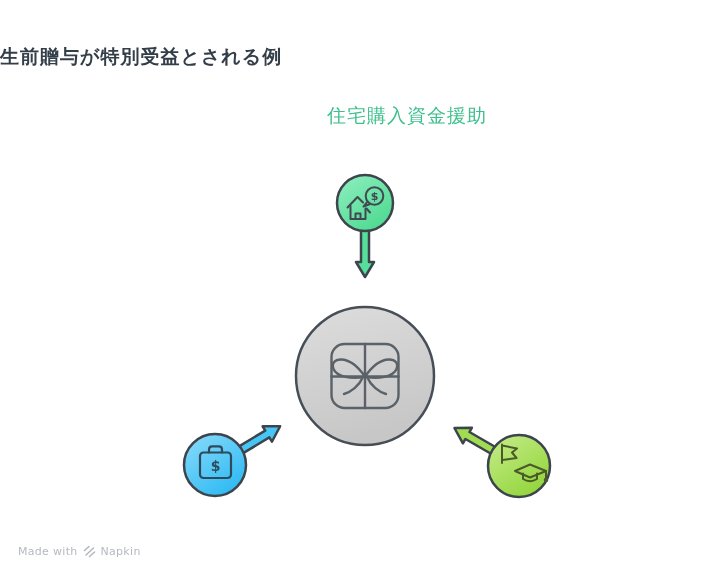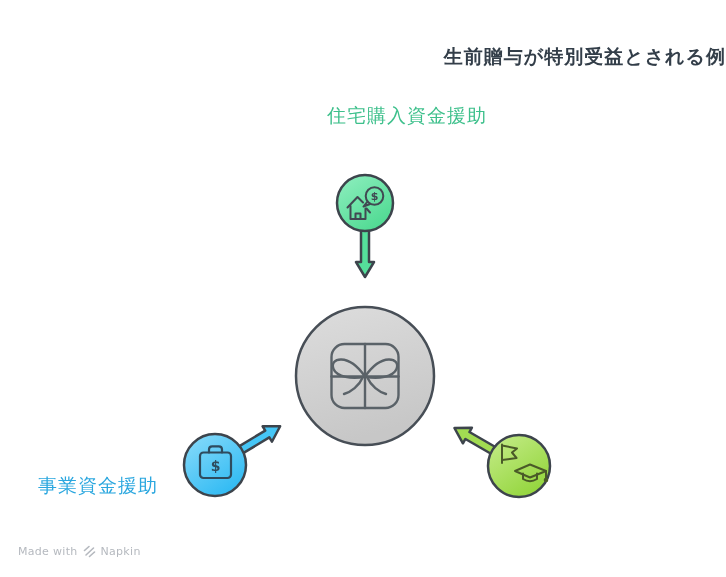--- a/index.html
+++ b/index.html
@@ -1,42 +1,41 @@
 <!DOCTYPE html>
 <html lang="ja"><head>
 <meta charset="utf-8">
 <style>
   html,body{margin:0;padding:0;background:#ffffff;}
   .canvas{
     position:relative;width:726px;height:577px;background:#ffffff;overflow:hidden;
     font-family:"DejaVu Sans","Liberation Sans",sans-serif;
   }
   .title{
-    position:absolute;top:44px;left:0;width:726px;text-align:right;
+    position:absolute;top:44px;left:0;width:726px;text-align:left;
     font-size:19px;font-weight:bold;color:#333E49;letter-spacing:1px;
   }
   .label{position:absolute;font-size:19px;letter-spacing:1px;}
   .label-top{top:103px;left:0;width:726px;text-align:center;color:#3EC08C;margin-left:44px;}
   .label-left{top:473px;left:38px;color:#2BA7DF;}
   .label-right{top:459px;left:570px;width:132px;color:#9CC94F;white-space:pre-line;line-height:28px;}
   .diagram-svg{position:absolute;top:0;left:0;}
   .watermark{
     position:absolute;left:18px;top:545px;display:flex;align-items:center;gap:5px;
     font-size:11px;color:#B5B9BF;letter-spacing:.3px;
   }
 </style>
 </head>
 <body>
 
 <div class="canvas">
 
   <div class="title">生前贈与が特別受益とされる例</div>
 
   <div class="label label-top">住宅購入資金援助</div>
-  <div class="label label-left">事業資金援助</div>
 
   <svg class="diagram-svg" width="726" height="577" viewBox="0 0 726 577">
     <defs>
       <linearGradient id="greenGrad" x1="0" y1="0" x2="0.7" y2="1">
         <stop offset="0" stop-color="#90EFC0"></stop>
           <stop offset="1" stop-color="#4FDA92"></stop>
       </linearGradient>
       <linearGradient id="blueGrad" x1="0" y1="0" x2="0.7" y2="1">
         <stop offset="0" stop-color="#8CDCFA"></stop>
           <stop offset="1" stop-color="#2FBAF3"></stop>

